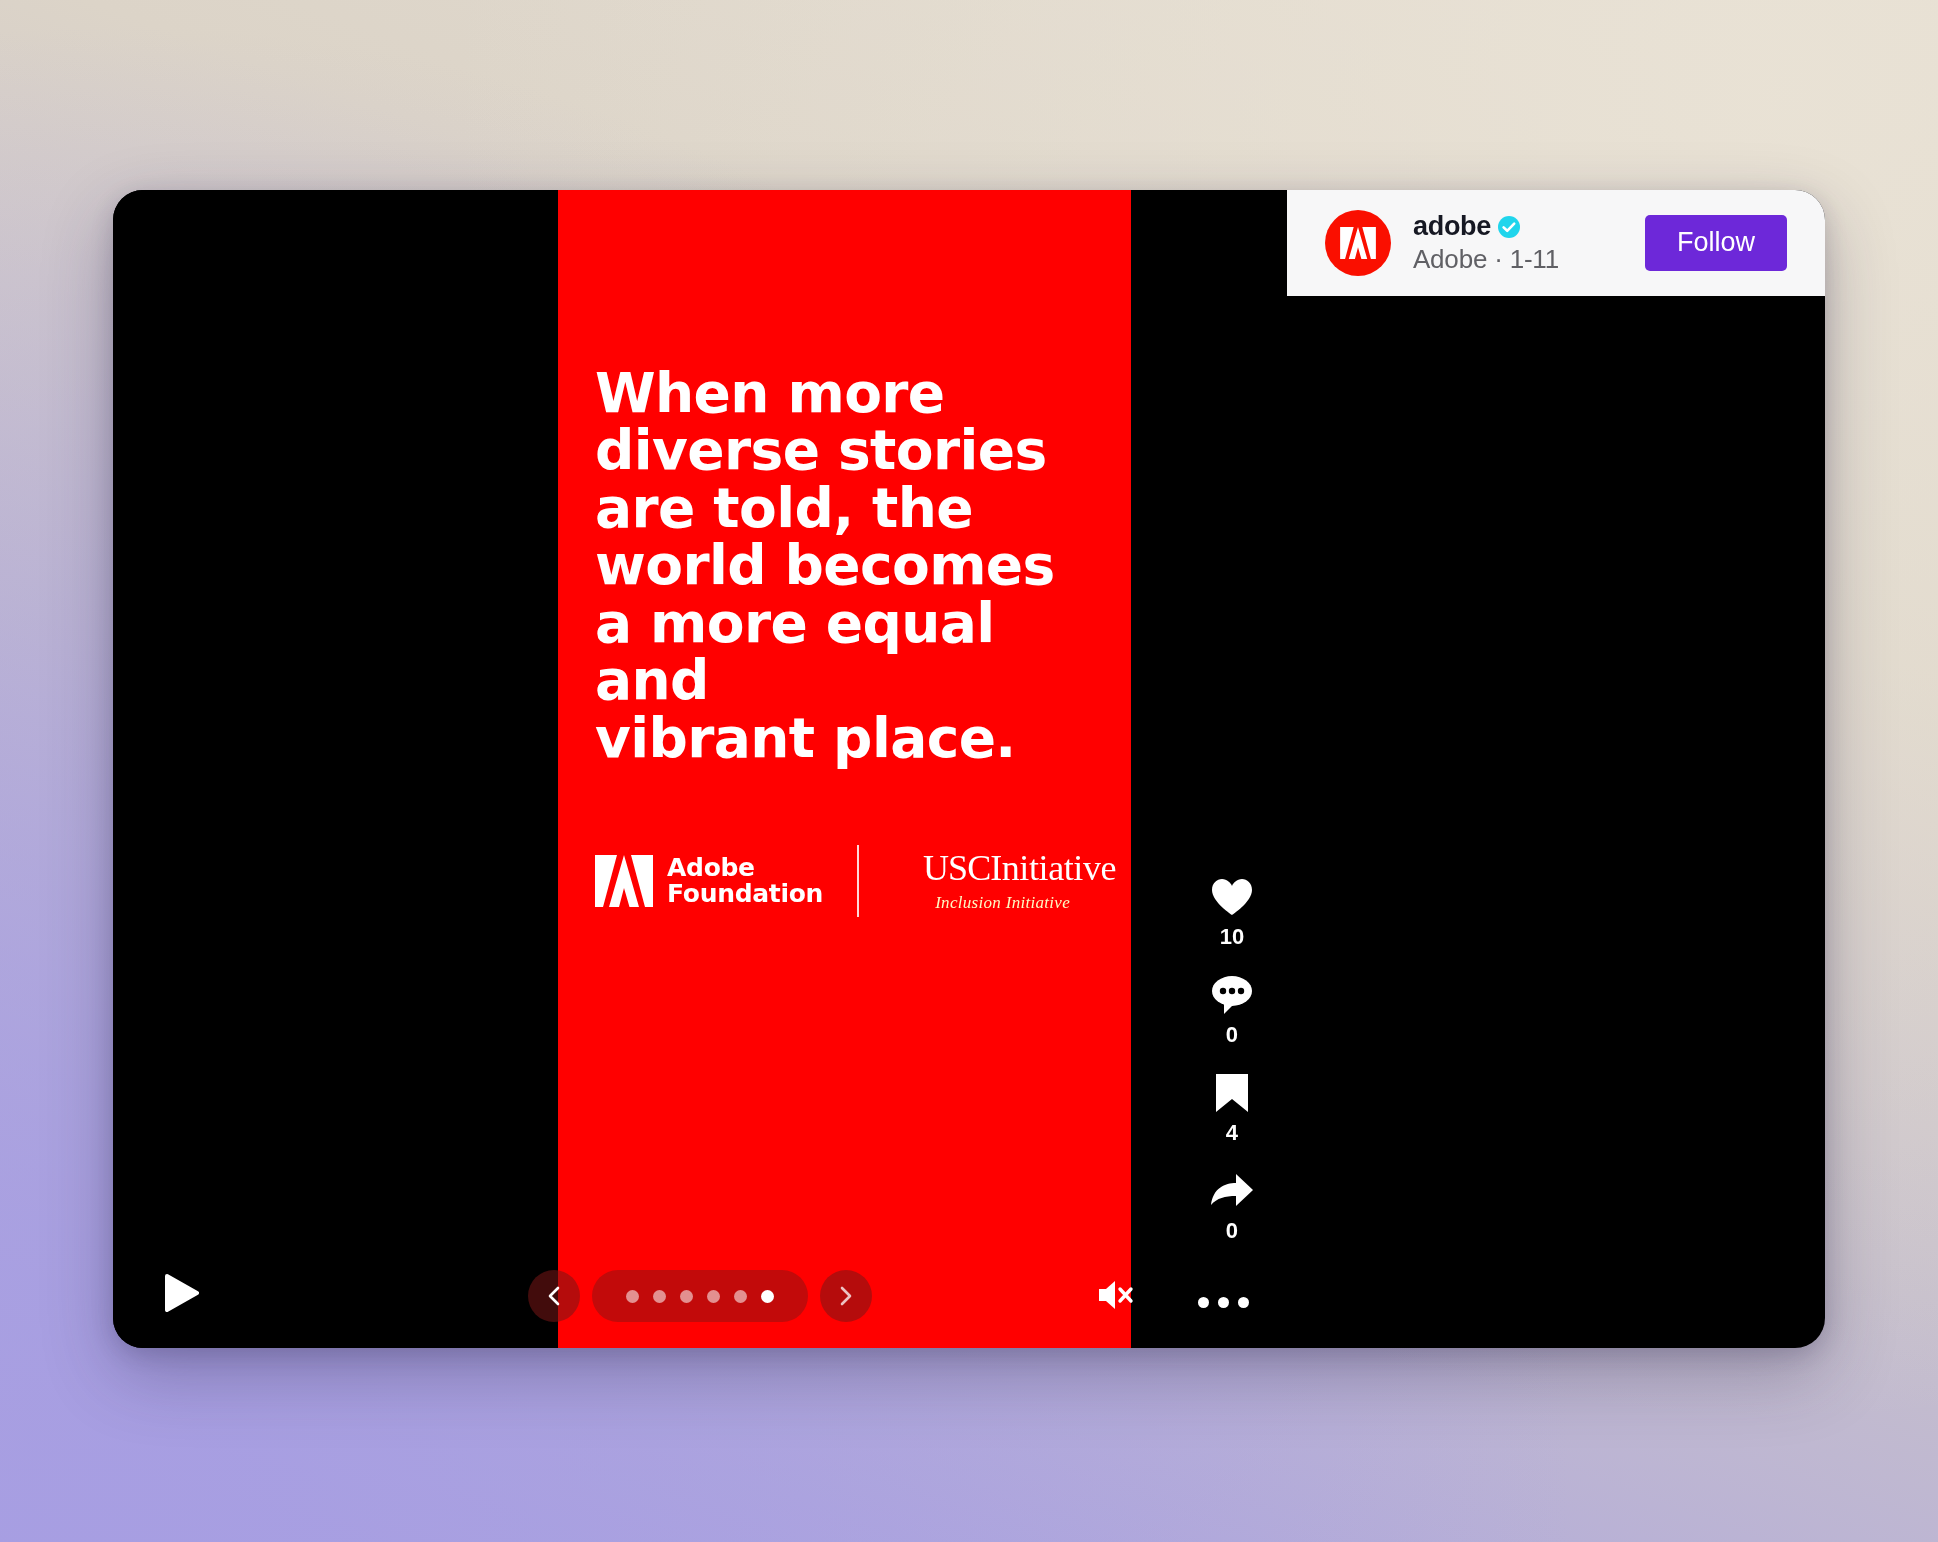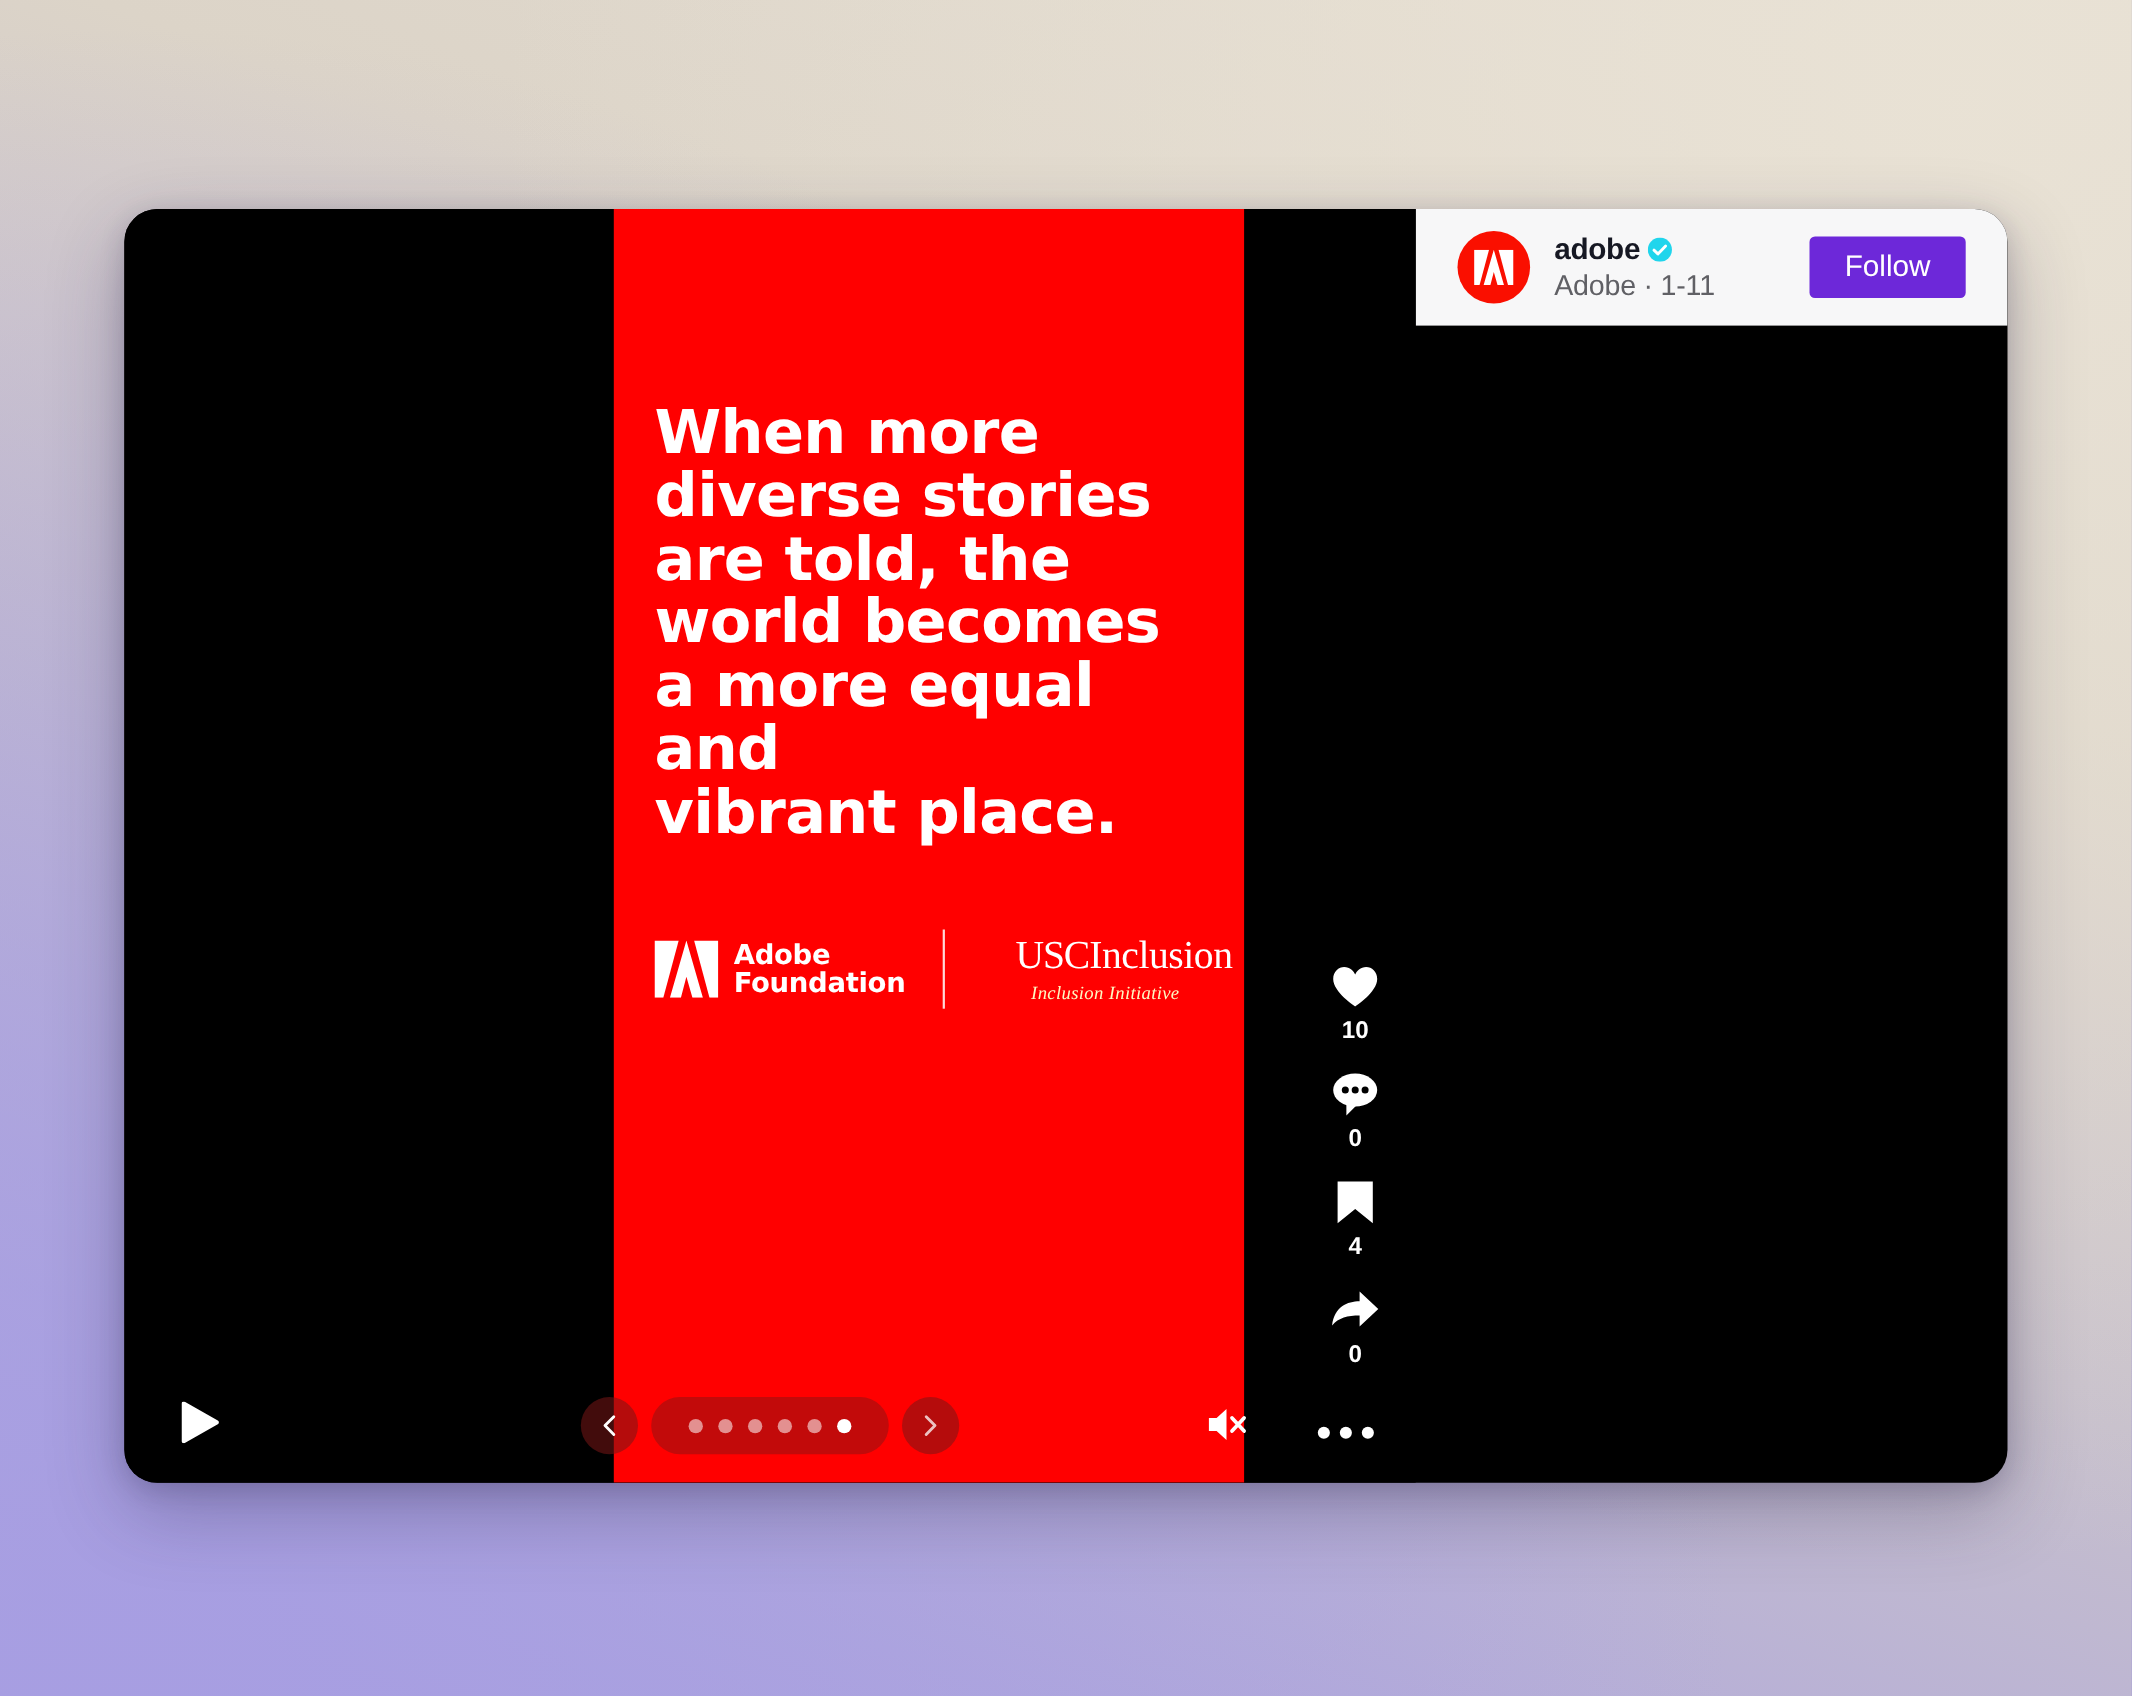--- a/index.html
+++ b/index.html
@@ -348,21 +348,21 @@
             </svg>
             <div class="adobe-wordmark">
               <div>Adobe</div>
               <div>Foundation</div>
             </div>
           </div>
 
           <div class="lockup-divider"></div>
 
           <div class="usc-group">
-            <div class="usc-wordmark"><span class="usc-caps">USC</span><span>Inclusion</span></div>
+            <div class="usc-wordmark"><span class="usc-caps">USC</span><span>Initiative</span></div>
             <div class="usc-sub">Inclusion Initiative</div>
           </div>
 
         </div>
 
       </div>
     </div>
 
     <div class="play-button">
       <svg viewBox="0 0 34 38" width="34" height="38">

